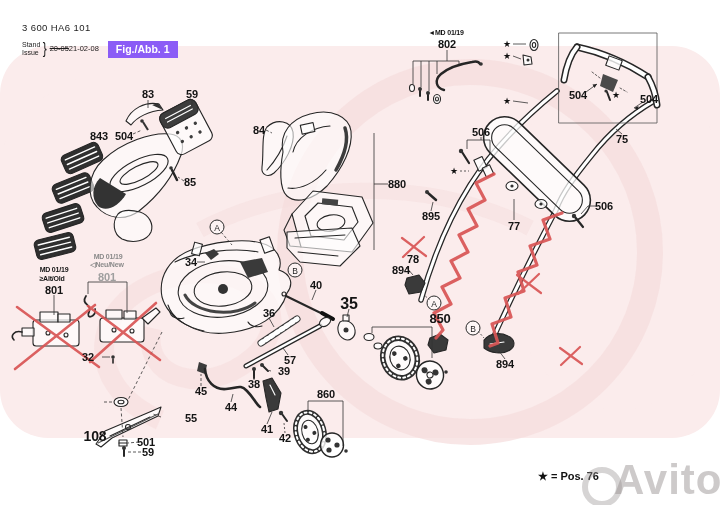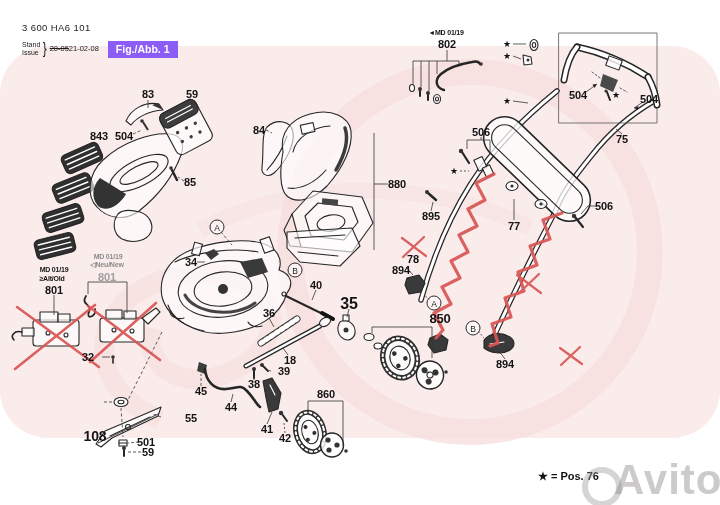--- a/index.html
+++ b/index.html
@@ -404,21 +404,21 @@
       <span class="pl" style="left: 192px; top: 94px; font-size: 11px;">59</span>
       <span class="pl" style="left: 99px; top: 136px; font-size: 11px;">843</span>
       <span class="pl" style="left: 124px; top: 136px; font-size: 11px;">504</span>
       <span class="pl" style="left: 190px; top: 182px; font-size: 11px;">85</span>
       <span class="pl" style="left: 259px; top: 130px; font-size: 11px;">84</span>
       <span class="pl" style="left: 397px; top: 184px; font-size: 11px;">880</span>
       <span class="pl" style="left: 191px; top: 262px; font-size: 11px;">34</span>
       <span class="pl" style="left: 316px; top: 285px; font-size: 11px;">40</span>
       <span class="pl" style="left: 349px; top: 304px; font-size: 16px;">35</span>
       <span class="pl" style="left: 269px; top: 313px; font-size: 11px;">36</span>
-      <span class="pl" style="left: 290px; top: 360px; font-size: 11px;">18</span>
+      <span class="pl" style="left: 290px; top: 360px; font-size: 11px;">57</span>
       <span class="pl" style="left: 276px; top: 371px; font-size: 11px; padding-left: 16px;">39</span>
       <span class="pl" style="left: 254px; top: 384px; font-size: 11px;">38</span>
       <span class="pl" style="left: 201px; top: 391px; font-size: 11px;">45</span>
       <span class="pl" style="left: 231px; top: 407px; font-size: 11px;">44</span>
       <span class="pl" style="left: 267px; top: 429px; font-size: 11px;">41</span>
       <span class="pl" style="left: 285px; top: 438px; font-size: 11px;">42</span>
       <span class="pl" style="left: 326px; top: 394px; font-size: 11px;">860</span>
       <span class="pl" style="left: 400px; top: 318px; font-size: 13px; margin-left: 40px;">850</span>
       <span class="pl" style="left: 167px; top: 418px; font-size: 11px; margin-left: 24px;">55</span>
       <span class="pl" style="left: 95px; top: 402px; font-size: 14px; margin-top: 34px;">108</span>

